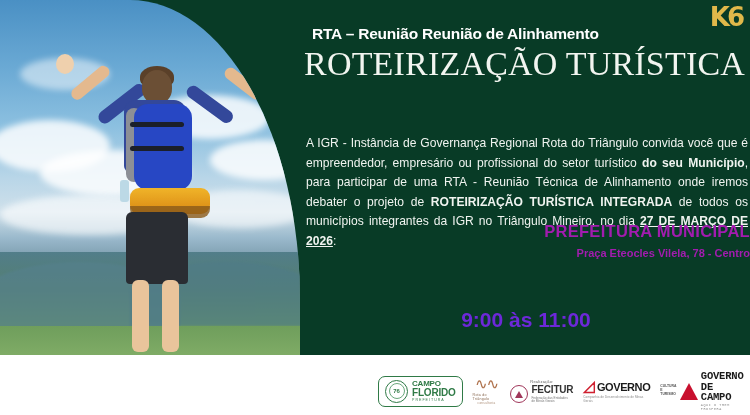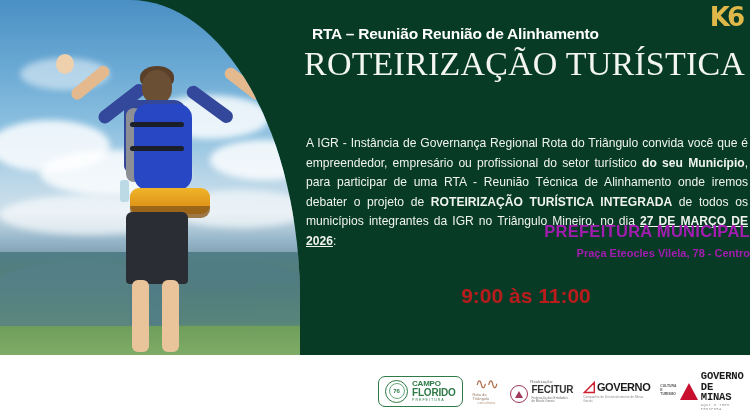--- a/index.html
+++ b/index.html
@@ -123,22 +123,22 @@
   }
   .body-copy b{font-weight:bold;}
   .body-copy .u{font-weight:bold;text-decoration:underline;}
 
   .venue{
     position:absolute;left:0;top:222px;width:448px;text-align:right;
     font-size:16.5px;font-weight:bold;color:#a21caf;letter-spacing:.3px;
   }
   .venue .addr{font-size:11px;display:block;margin-top:6px;letter-spacing:0;}
   .schedule{
-    position:absolute;left:0;top:280px;width:448px;text-align:center;
-    font-size:21px;font-weight:bold;color:#b91c1c;line-height:1.5;
+    position:absolute;left:0;top:304px;width:448px;text-align:center;
+    font-size:21px;font-weight:bold;color:#6d28d9;line-height:1.5;
   }
 
   
   .logos{
     position:absolute;left:378px;bottom:4px;width:368px;height:40px;
     display:flex;align-items:center;justify-content:flex-start;gap:10px;
   }
   .lg{display:flex;align-items:center;}
 
   .cf-box{
@@ -303,19 +303,19 @@
     <div class="lg gov-wrap">
       <span class="gov-lbl">
         <span>CULTURA E</span>
         <span>TURISMO</span>
       </span>
       <span class="gov-tri-box">
           <span class="gov-tri"></span>
         </span>
       <span class="gov-txt">
         <span class="gov-1">GOVERNO</span>
-        <span class="gov-2">DE MINAS</span>
+        <span class="gov-2">DE CAMPO</span>
         <span class="gov-3">AQUI O TREM PROSPERA</span>
       </span>
     </div>
 
   </div>
 </div>
 
 </body></html>

